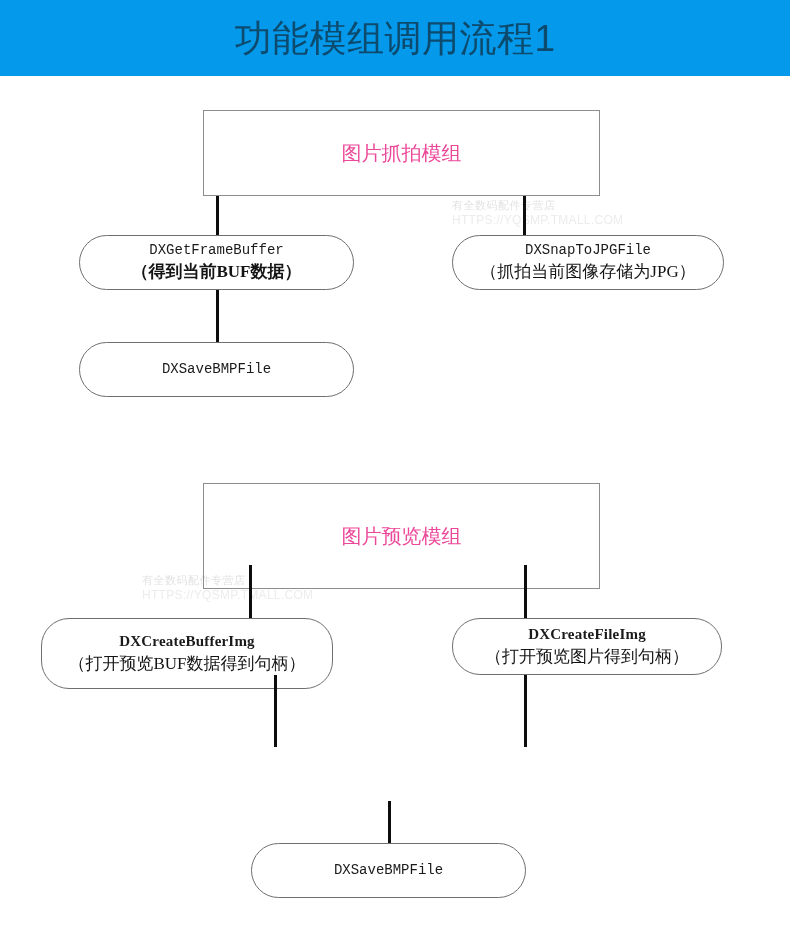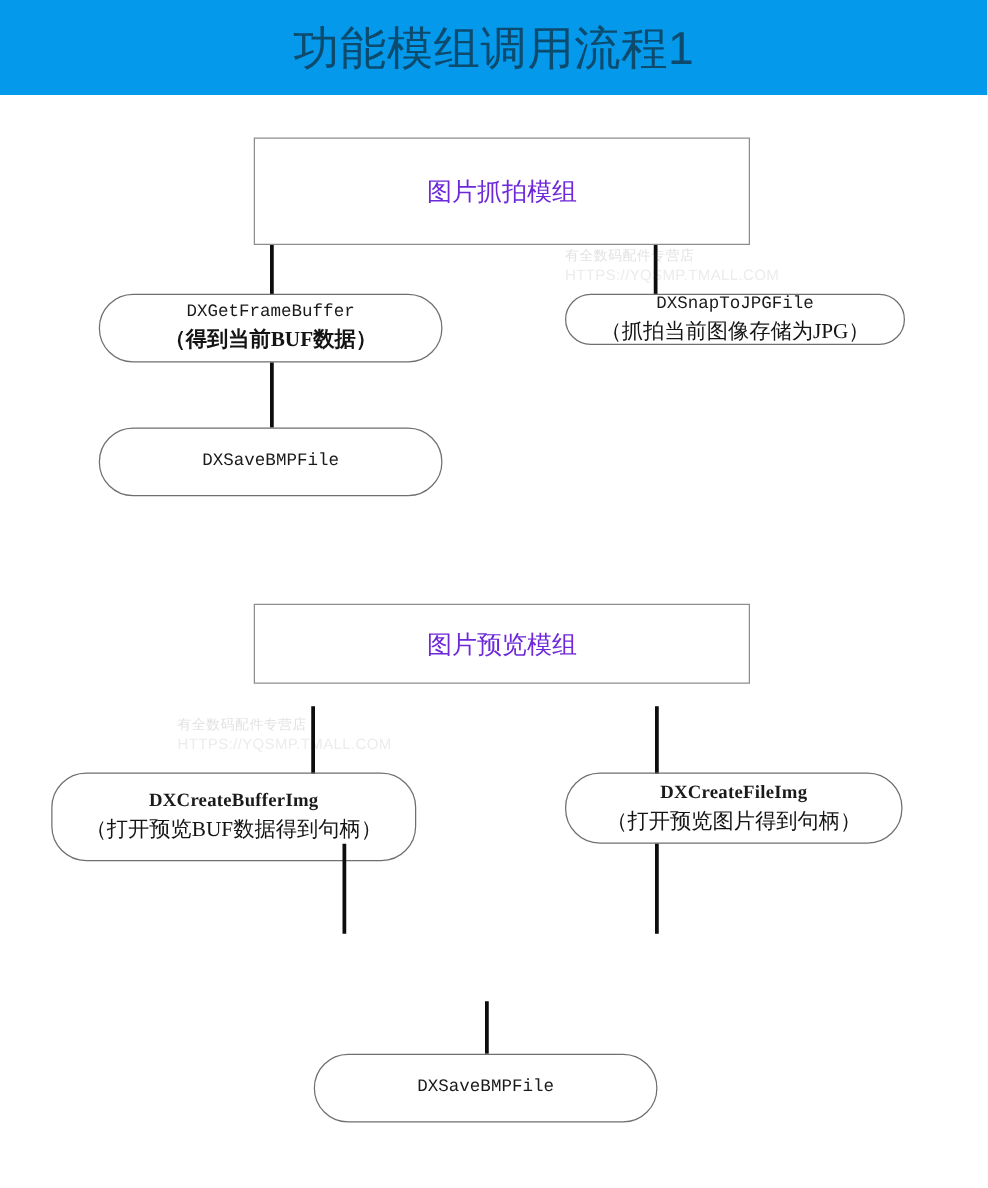--- a/index.html
+++ b/index.html
@@ -94,21 +94,21 @@
     color: #141414;
     white-space: nowrap;
   }
   .node .desc.bold {
     font-weight: bold;
   }
   .node .title-cjk {
     display: block;
     font-family: Liberation Sans, sans-serif;
     font-size: 20px;
-    color: #6d28d9;
+    color: #ec4899;
     white-space: nowrap;
   }
 
   
   .connector {
     position: absolute;
     background: #0d0d0d;
     width: 3px;
   }
 
@@ -159,32 +159,32 @@
   </div>
 
   <div class="connector" style="left:216px; top:196px; width:3px; height:40px;"></div>
   <div class="connector" style="left:523px; top:196px; width:3px; height:40px;"></div>
 
   <div class="node round" style="left:79px; top:235px; width:275px; height:55px;">
     <span class="fn">DXGetFrameBuffer</span>
     <span class="desc bold">（得到当前BUF数据）</span>
   </div>
 
-  <div class="node round" style="left:452px; top:235px; width:272px; height:41px;">
+  <div class="node round" style="left:452px; top:235px; width:272px; height:55px;">
     <span class="fn">DXSnapToJPGFile</span>
     <span class="desc">（抓拍当前图像存储为JPG）</span>
   </div>
 
   <div class="connector" style="left:216px; top:290px; width:3px; height:52px;"></div>
 
   <div class="node round" style="left:79px; top:342px; width:275px; height:55px;">
     <span class="fn">DXSaveBMPFile</span>
   </div>
 
-  <div class="node rect" style="left:203px; top:483px; width:397px; height:64px;">
+  <div class="node rect" style="left:203px; top:483px; width:397px; height:106px;">
     <span class="title-cjk">图片预览模组</span>
   </div>
 
   <div class="connector" style="left:249px; top:565px; width:3px; height:54px;"></div>
   <div class="connector" style="left:524px; top:565px; width:3px; height:54px;"></div>
 
   <div class="node round" style="left:41px; top:618px; width:292px; height:71px;">
     <span class="fn bold">DXCreateBufferImg</span>
     <span class="desc">（打开预览BUF数据得到句柄）</span>
   </div>

